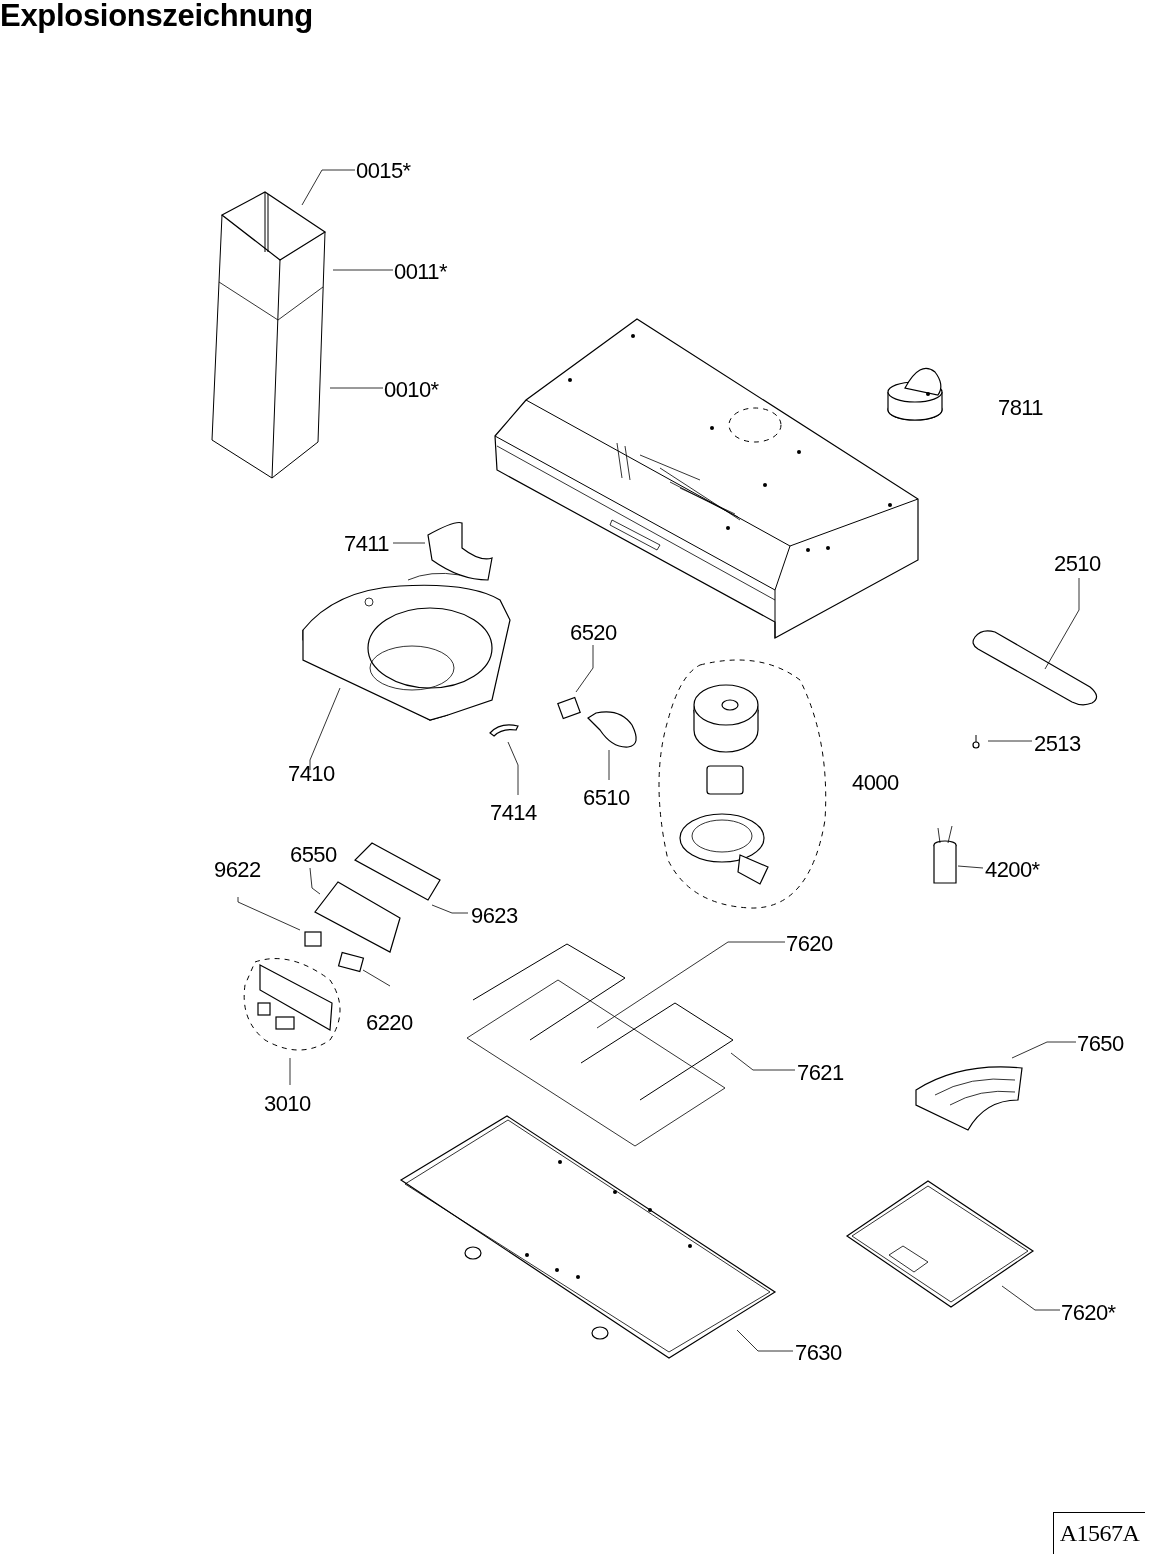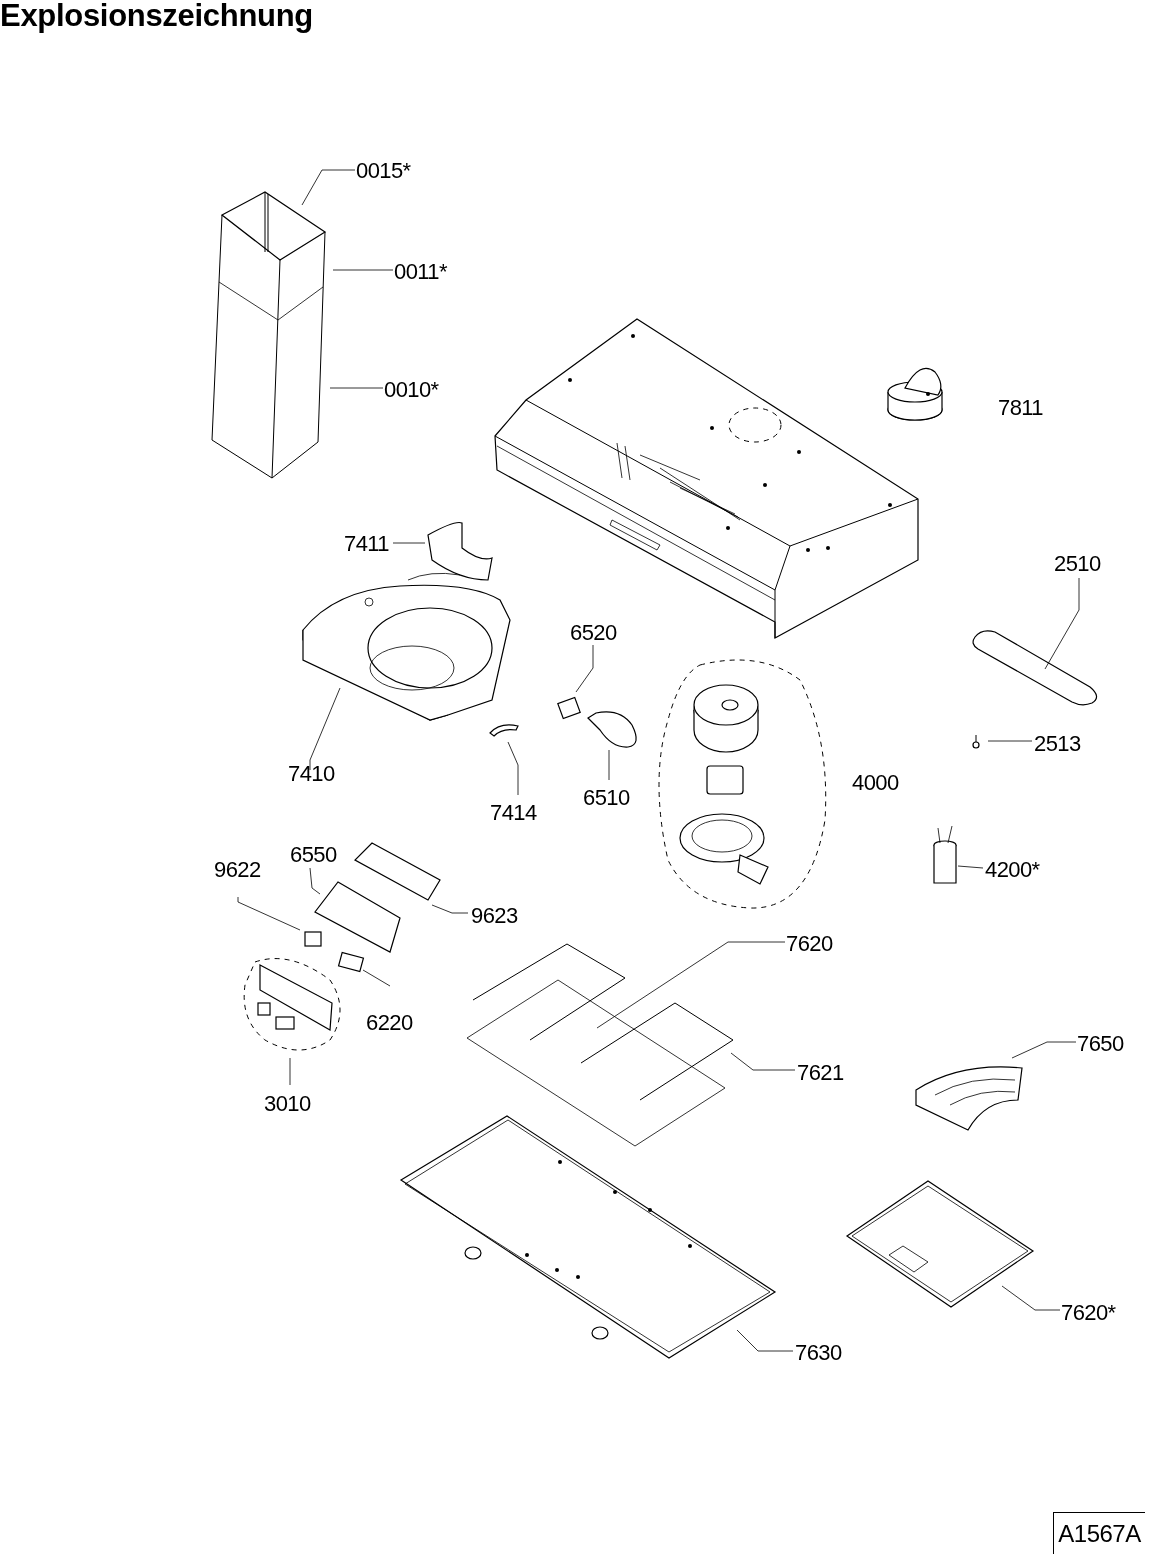--- a/index.html
+++ b/index.html
@@ -5,21 +5,21 @@
   html, body { margin:0; padding:0; background:#ffffff; }
   body { width:1162px; height:1556px; position:relative; overflow:hidden; font-family:"Liberation Sans", sans-serif; color:#000; }
   .title { position:absolute; left:0; top:-2px; font-size:31px; font-weight:bold; letter-spacing:-0.3px; font-family:"Liberation Sans", sans-serif; }
   svg#drawing { position:absolute; left:0; top:0; }
   .lbl { font-family:"Liberation Sans", sans-serif; font-size:22px; fill:#000; letter-spacing:-0.6px; }
   .ln { stroke:#000; stroke-width:1; fill:none; }
   .thin { stroke:#000; stroke-width:0.8; fill:none; }
   .part { stroke:#000; stroke-width:1.2; fill:#fff; }
   .dash { stroke:#000; stroke-width:1; fill:none; stroke-dasharray:5 5; }
   .dot { fill:#000; }
-  .code-box { position:absolute; left:1053px; top:1512px; width:92px; height:42px; border:1px solid #000; border-right:none; border-bottom:none; box-sizing:border-box; font-size:24px; display:flex; align-items:center; justify-content:center; font-family:Liberation Sans, sans-serif; letter-spacing:-0.5px; }
+  .code-box { position:absolute; left:1053px; top:1512px; width:92px; height:42px; border:1px solid #000; border-right:none; border-bottom:none; box-sizing:border-box; font-size:24px; display:flex; align-items:center; justify-content:center; font-family:Liberation Serif, serif; letter-spacing:-0.5px; }
 </style>
 </head>
 <body>
 
 <div class="title">Explosionszeichnung</div>
 
 <svg id="drawing" width="1162" height="1556" viewBox="0 0 1162 1556">
 
   <g>
     <polygon class="part" points="222,215 265,192 325,232 280,260"></polygon>

